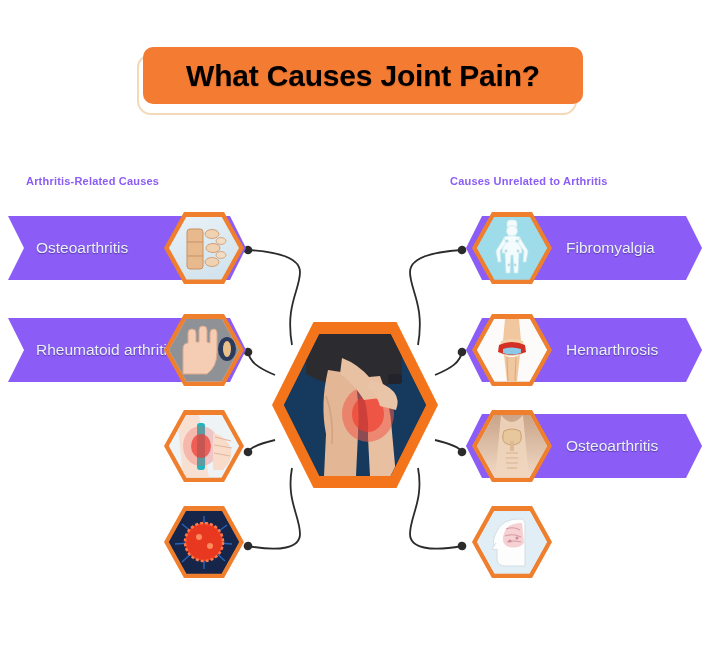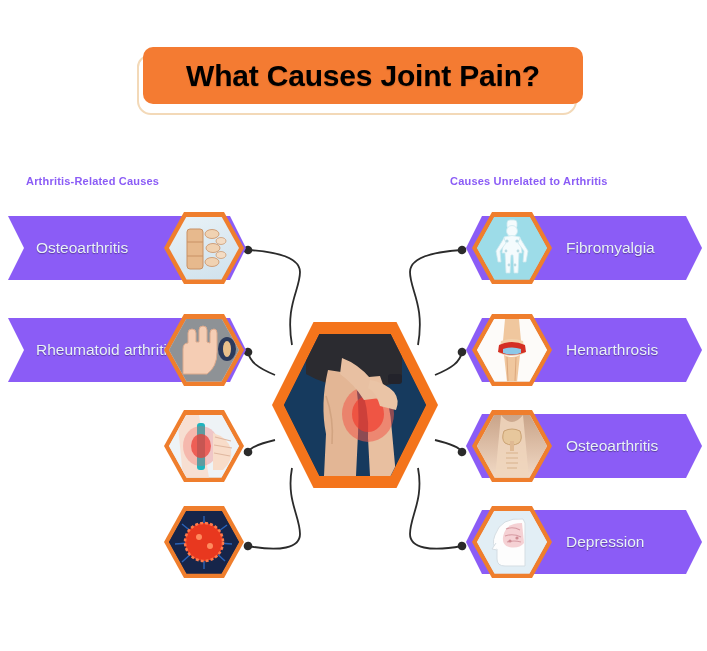--- a/index.html
+++ b/index.html
@@ -377,23 +377,20 @@
             <line x1="29" y1="43" x2="41" y2="43"></line>
           <line x1="29" y1="48" x2="41" y2="48"></line>
             <line x1="30" y1="53" x2="40" y2="53"></line>
         </g>
       </svg>
     </div>
   </div>
 </div>
 
 <div class="row right row-3">
-  <div class="bar">
-    <span class="bar-label">Depression</span>
-  </div>
   <div class="hex">
     <div class="hex-inner pale">
       <svg class="hex-art" viewBox="0 0 70 63">
         <rect x="0" y="0" width="70" height="63" fill="#e2eef5"></rect>
         <path d="M46 8 Q24 6 18 24 Q14 34 20 38 L20 48 Q20 55 28 55 L48 55 L48 12 Z" fill="#fdfdfd" stroke="#d4dde3" stroke-width="1"></path>
         <path d="M45 12 Q28 12 26 26 Q25 34 32 36 Q42 38 47 32 Z" fill="#f3c9cd" opacity="0.85"></path>
         <path d="M29 18 Q36 15 43 19 M28 25 Q36 22 44 26 M30 31 Q37 29 44 31" stroke="#d79aa2" stroke-width="1.1" fill="none"></path>
         <circle cx="33" cy="30" r="1.6" fill="#cf8b93"></circle>
         <circle cx="40" cy="27" r="1.6" fill="#cf8b93"></circle>
         <path d="M19 32 L15 38 L20 39" fill="#fdfdfd" stroke="#d4dde3" stroke-width="1"></path>

